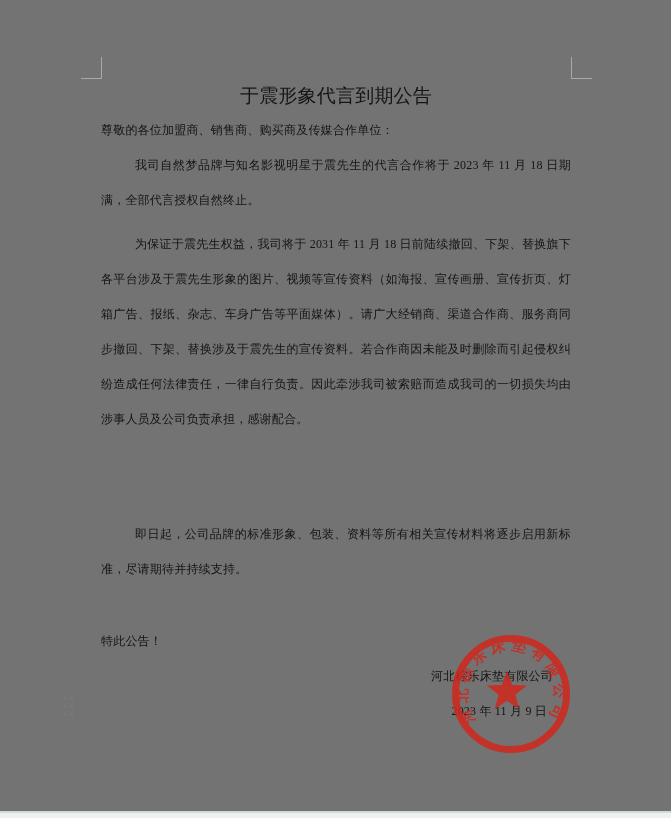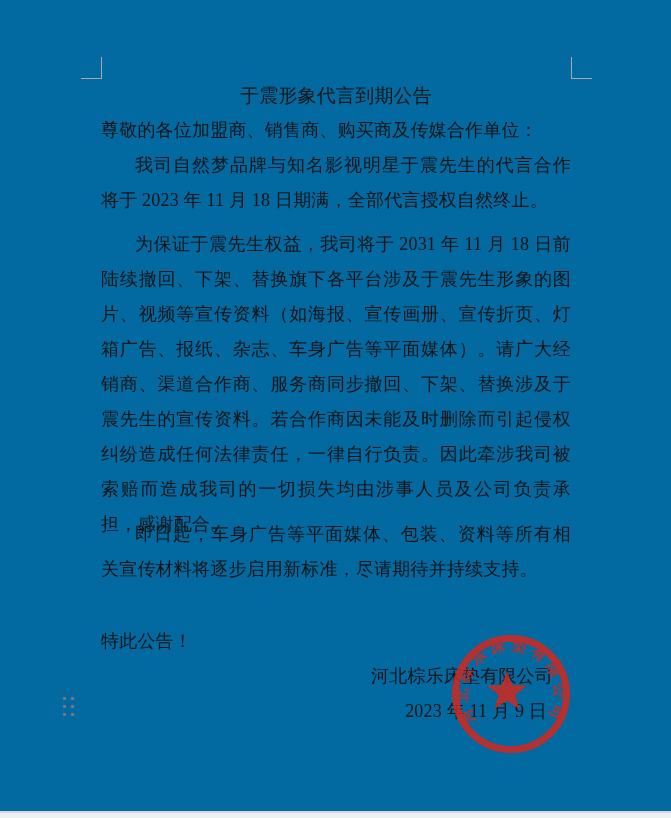--- a/index.html
+++ b/index.html
@@ -5,21 +5,21 @@
   html, body {
     margin: 0;
     padding: 0;
     background: #ffffff;
     font-family: "Liberation Serif", "DejaVu Serif", serif;
   }
   .page {
     position: relative;
     width: 671px;
     height: 818px;
-    background: #0369a1;
+    background: #737373;
     overflow: hidden;
     color: #141414;
   }
   
   .crop-mark {
     position: absolute;
     width: 20px;
     height: 21px;
   }
   .crop-top-left {
@@ -32,21 +32,21 @@
     left: 571px;
     top: 57px;
     border-left: 1px solid #a9a9a9;
     border-bottom: 1px solid #a9a9a9;
   }
   
   .textcol {
     position: absolute;
     left: 101px;
     width: 470px;
-    font-size: 18px;
+    font-size: 12px;
     line-height: 35px;
     letter-spacing: 0.2px;
   }
   .doc-title {
     top: 78px;
     text-align: center;
     font-size: 19px;
   }
   .salutation   { top: 113px; text-align: justify; }
   .para         { text-align: justify; text-indent: 34px; }
@@ -112,21 +112,21 @@
   <div class="crop-mark crop-top-right"></div>
 
   <div class="textcol doc-title">于震形象代言到期公告</div>
 
   <div class="textcol salutation">尊敬的各位加盟商、销售商、购买商及传媒合作单位：</div>
 
   <div class="textcol para para-1">我司自然梦品牌与知名影视明星于震先生的代言合作将于 2023 年 11 月 18 日期满，全部代言授权自然终止。</div>
 
   <div class="textcol para para-2">为保证于震先生权益，我司将于 2031 年 11 月 18 日前陆续撤回、下架、替换旗下各平台涉及于震先生形象的图片、视频等宣传资料（如海报、宣传画册、宣传折页、灯箱广告、报纸、杂志、车身广告等平面媒体）。请广大经销商、渠道合作商、服务商同步撤回、下架、替换涉及于震先生的宣传资料。若合作商因未能及时删除而引起侵权纠纷造成任何法律责任，一律自行负责。因此牵涉我司被索赔而造成我司的一切损失均由涉事人员及公司负责承担，感谢配合。</div>
 
-  <div class="textcol para para-3">即日起，车身广告等平面媒体、包装、资料等所有相关宣传材料将逐步启用新标准，尽请期待并持续支持。</div>
+  <div class="textcol para para-3">即日起，公司品牌的标准形象、包装、资料等所有相关宣传材料将逐步启用新标准，尽请期待并持续支持。</div>
 
   <div class="textcol closing">特此公告！</div>
 
   <div class="textcol sig-company">河北棕乐床垫有限公司</div>
 
   <div class="textcol sig-date">2023 年 11 月 9 日</div>
 
   <div class="margin-dots">
     <i></i>
       <i></i>

